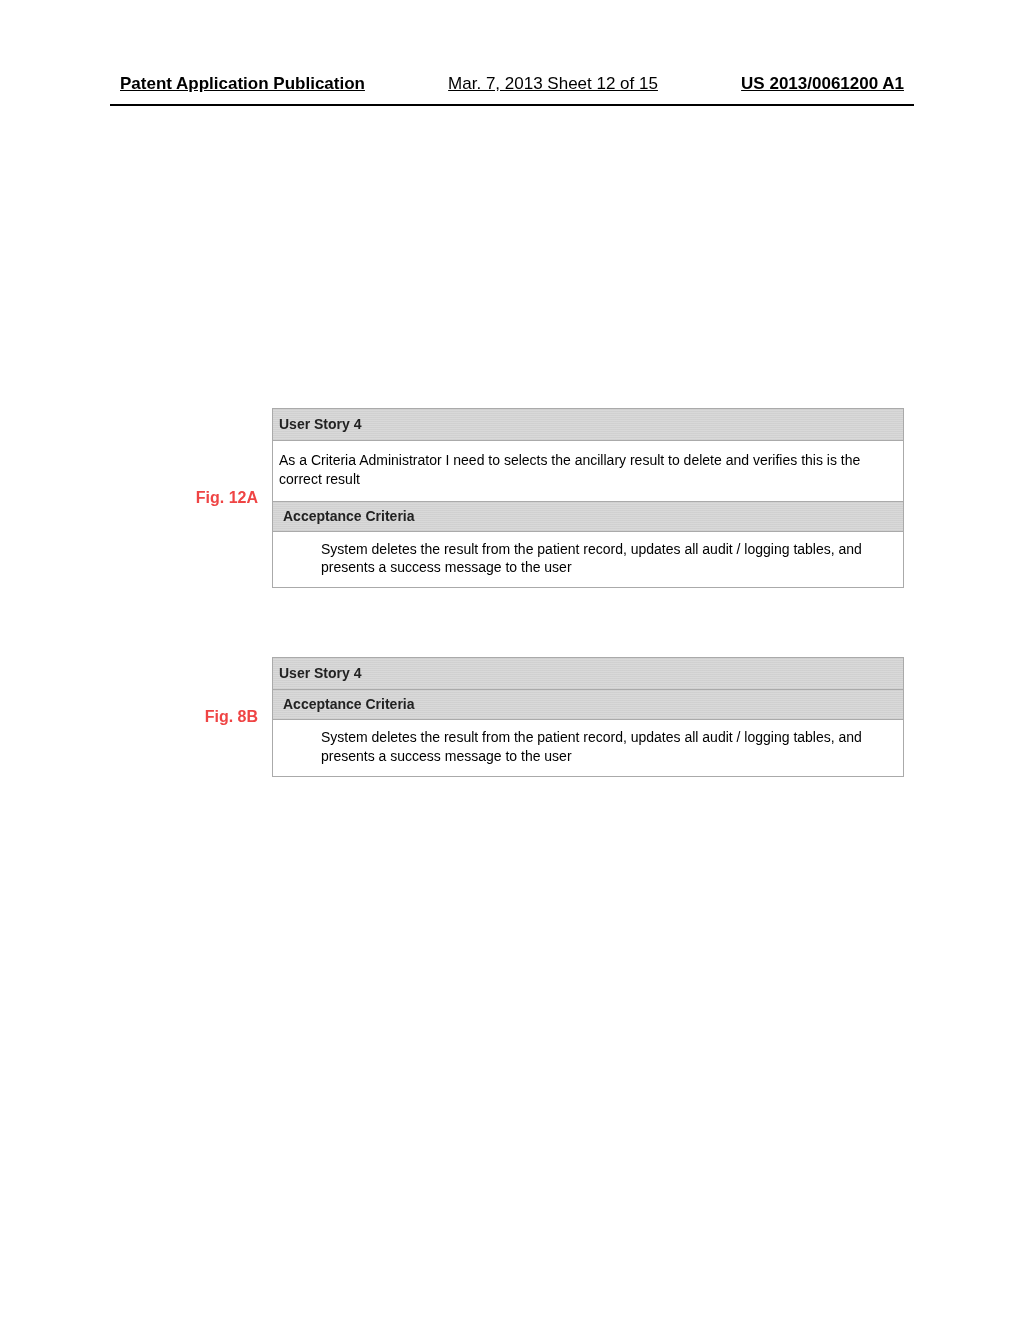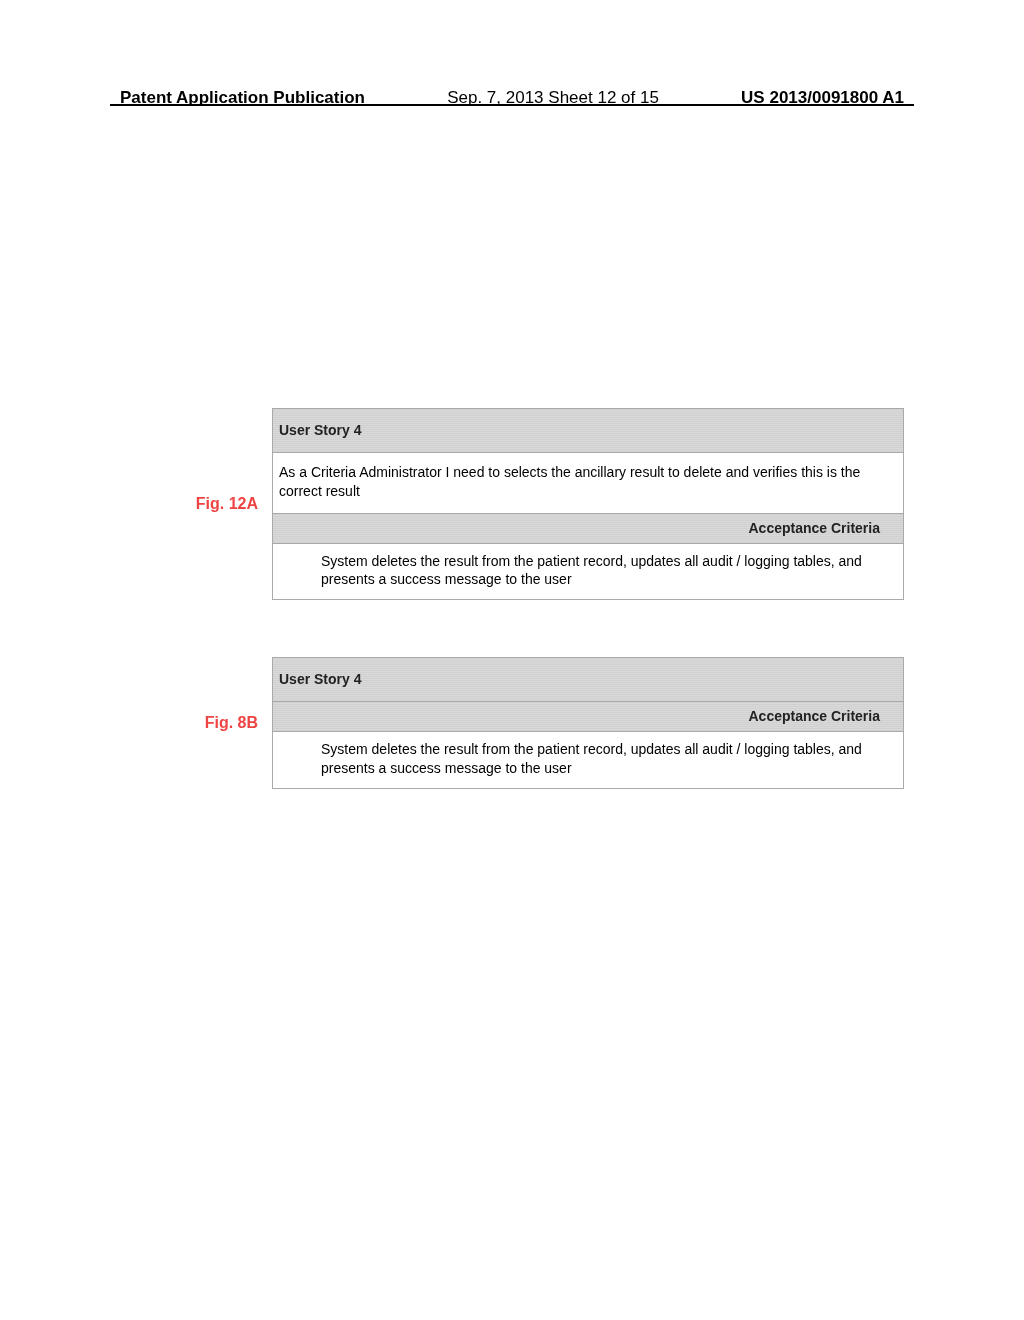--- a/index.html
+++ b/index.html
@@ -9,21 +9,21 @@
     }
     body {
       font-family: Arial, Helvetica, sans-serif;
       background: #fff;
       width: 1024px;
       height: 1320px;
       position: relative;
     }
     .page-header {
       position: absolute;
-      top: 88px;
+      top: 74px;
       left: 0;
       right: 0;
       padding: 0 120px;
       display: flex;
       justify-content: space-between;
       align-items: flex-start;
       font-size: 17px;
       text-decoration: underline;
     }
     .pub-label {
@@ -69,62 +69,61 @@
     }
     .story-table {
       border: 1px solid #aaa;
       flex: 1;
       font-size: 14px;
       line-height: 1.35;
     }
     .story-header {
       background: #d9d9d9;
       border-bottom: 1px solid #aaa;
-      padding: 12px 6px;
+      padding: 6px 6px;
       font-weight: bold;
       color: #222;
       background-image: repeating-linear-gradient(
         0deg,
         rgba(0,0,0,0.04),
         rgba(0,0,0,0.04) 1px,
         transparent 1px,
         transparent 2px
       );
     }
     .story-body {
       padding: 10px 6px 12px 6px;
       border-bottom: 1px solid #aaa;
     }
     .criteria-header {
       background: #d9d9d9;
       border-bottom: 1px solid #aaa;
-      padding: 5px 23px;
+      padding: 5px 10px;
       font-weight: bold;
       color: #222;
       background-image: repeating-linear-gradient(
         0deg,
         rgba(0,0,0,0.04),
         rgba(0,0,0,0.04) 1px,
         transparent 1px,
         transparent 2px
       );
-      text-align: right;
     }
     .criteria-body {
       padding: 8px 6px 10px 6px;
       margin-left: 42px;
     }
   </style>
 </head>
 <body>
 
 <div class="page-header">
   <span class="pub-label">Patent Application Publication</span>
-  <span class="pub-date-sheet">Sep. 7, 2013  Sheet 12 of 15</span>
-  <span class="pub-number">US 2013/0091800 A1</span>
+  <span class="pub-date-sheet">Mar. 7, 2013  Sheet 12 of 15</span>
+  <span class="pub-number">US 2013/0061200 A1</span>
 </div>
 <div class="header-rule"></div>
 
 <div class="figure-block figure-block-a">
   <div class="figure-label">Fig. 12A</div>
   <div class="story-table">
     <div class="story-header">User Story 4</div>
     <div class="story-body">As a Criteria Administrator I need to selects the ancillary result to delete and verifies this is the correct result</div>
     <div class="criteria-header">Acceptance Criteria</div>
     <div class="criteria-body">System deletes the result from the patient record, updates all audit / logging tables, and presents a success message to the user</div>

